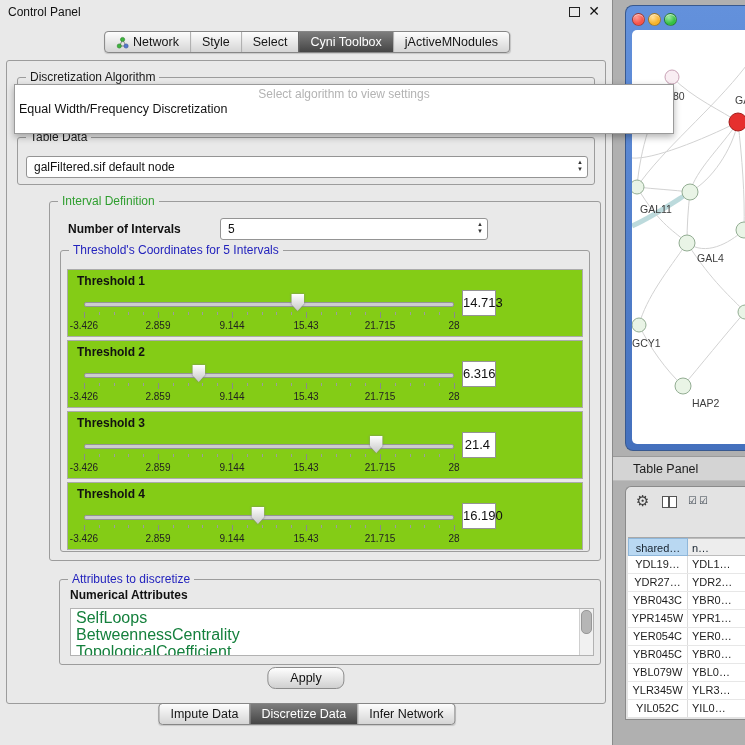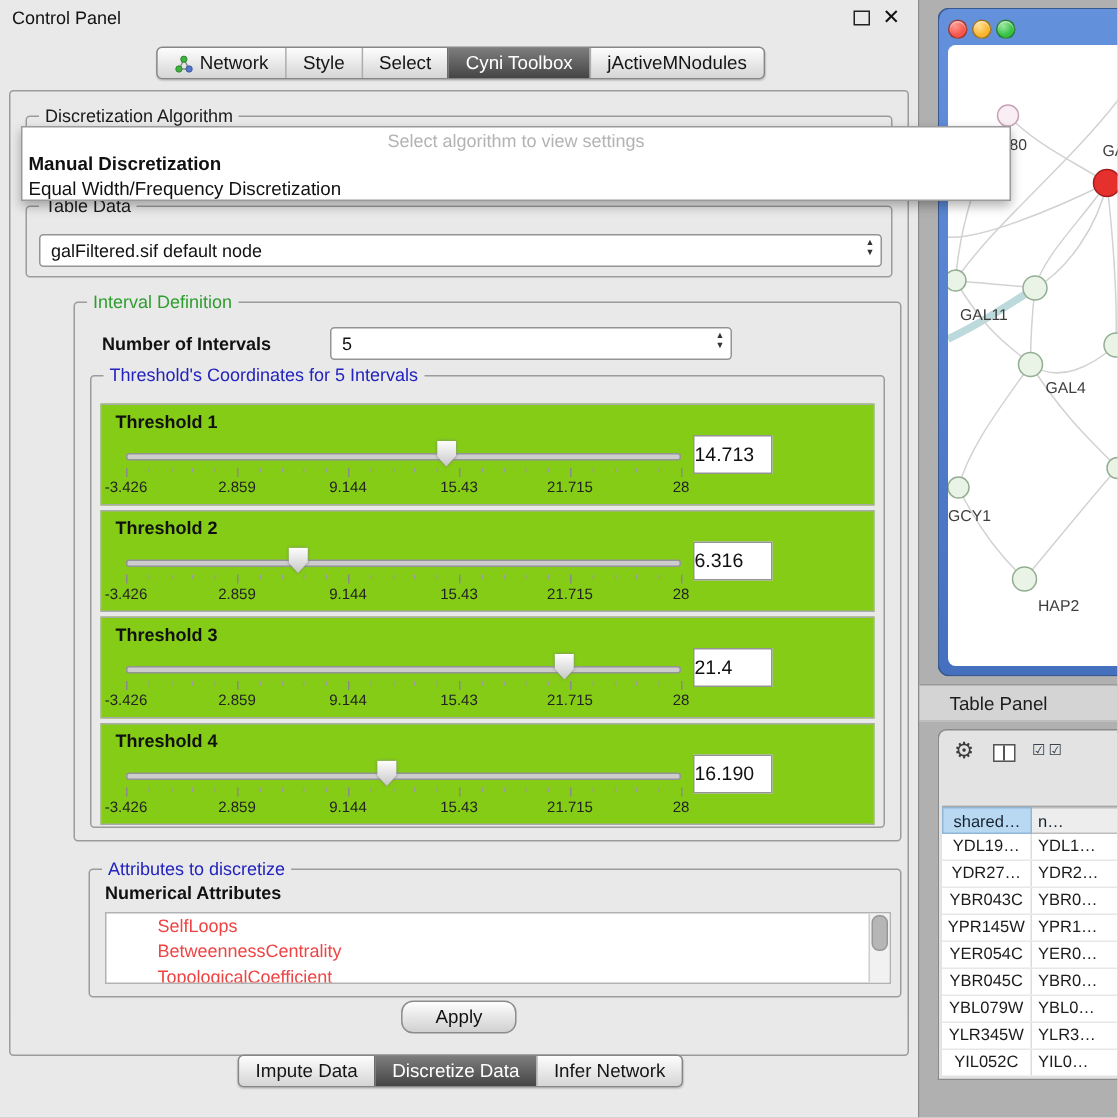--- a/index.html
+++ b/index.html
@@ -55,25 +55,25 @@
   .t-title{position:absolute;left:9px;top:4px;font-weight:bold;font-size:12px;color:#111;}
   .slider-zone{position:absolute;left:16px;top:22px;width:370px;height:42px;}
   .track{position:absolute;left:0;right:0;top:10px;height:3px;background:#cdcdcd;border:1px solid #949494;border-radius:2px;}
   .thumb-wrap{position:absolute;top:2px;width:13px;height:17px;transform:translateX(-50%);filter:drop-shadow(0 0 1px #7c7c7c);}
   .thumb{width:100%;height:100%;background:linear-gradient(#fefefe,#c7c7c7);clip-path:polygon(0 0,100% 0,100% 58%,50% 100%,0 58%);}
   .ticks{position:absolute;left:0;right:0;top:20px;height:7px;}
   .tick{position:absolute;width:1px;height:6px;top:0;background:#8a8a8a;}
   .tick.minor{height:3px;background:#9d9d9d;}
   .slabels{position:absolute;left:0;right:0;top:28px;height:11px;}
   .scale-label{position:absolute;transform:translateX(-50%);font-size:10px;color:#222;white-space:nowrap;}
-  .valbox{position:absolute;left:394px;top:20px;width:53px;height:26px;background:#fff;border:1px solid #949494;box-sizing:border-box;font-size:13px;color:#111;text-align:left;padding:4px 5px 0 0;}
+  .valbox{position:absolute;left:394px;top:20px;width:34px;height:26px;background:#fff;border:1px solid #949494;box-sizing:border-box;font-size:13px;color:#111;text-align:right;padding:4px 5px 0 0;}
   
   .attr-title{position:absolute;left:10px;top:8px;}
   .attr-list{position:absolute;left:10px;top:28px;width:524px;height:48px;background:#fff;border:1px solid #b2b2b2;box-sizing:border-box;overflow:hidden;}
-  .attr-item{font-size:12px;line-height:17px;padding-left:5px;color:#ef4444;white-space:nowrap;margin-left:29px;}
+  .attr-item{font-size:16px;line-height:17px;padding-left:5px;color:#15803d;white-space:nowrap;}
   .vscroll{position:absolute;top:0;right:0;bottom:0;width:13px;background:#f1f1f1;border-left:1px solid #cfcfcf;}
   .vthumb{position:absolute;top:1px;left:1px;right:1px;height:22px;background:#b6b6b6;border:1px solid #979797;border-radius:5px;}
   
   .apply-btn{position:absolute;left:50%;top:606px;transform:translateX(-50%);padding:3px 22px;font-size:12.5px;color:#111;background:linear-gradient(#fefefe,#d0d0d0);border:1px solid #8c8c8c;border-radius:8px;font-family:inherit;}
   
   .network-window{position:absolute;left:625px;top:5px;width:120px;height:446px;background:linear-gradient(#6391dc,var(--window-blue,#4470bd));border:1px solid #38598f;border-right:none;border-radius:8px 0 0 8px;box-sizing:border-box;z-index:5;}
   .tl{position:absolute;top:7px;width:11px;height:11px;border-radius:50%;border:1px solid rgba(0,0,0,.35);box-shadow:inset 0 1px 1px rgba(255,255,255,.6);}
   .tl.red{left:6px;background:radial-gradient(circle at 35% 30%,#ff9a92,#f8544a 60%);}
   .tl.yellow{left:22px;background:radial-gradient(circle at 35% 30%,#ffe09a,#f8b42c 60%);}
   .tl.green{left:38px;background:radial-gradient(circle at 35% 30%,#9de8a2,#35c144 60%);}
@@ -370,21 +370,20 @@
       </div>
     </div>
 
     <button class="apply-btn">Apply</button>
   </div>
 </div>
 
 <div class="popup">
   <div class="popup-placeholder">Select algorithm to view settings</div>
   <div id="popup-options">
-      <div class="popup-opt bold">Manual Discretization</div>
       <div class="popup-opt">Equal Width/Frequency Discretization</div>
     </div>
 </div>
 
 <div class="seg bottom-tabs">
     <div class="tab">
       <span>Impute Data</span>
     </div>
     <div class="tab selected">
       <span>Discretize Data</span>

